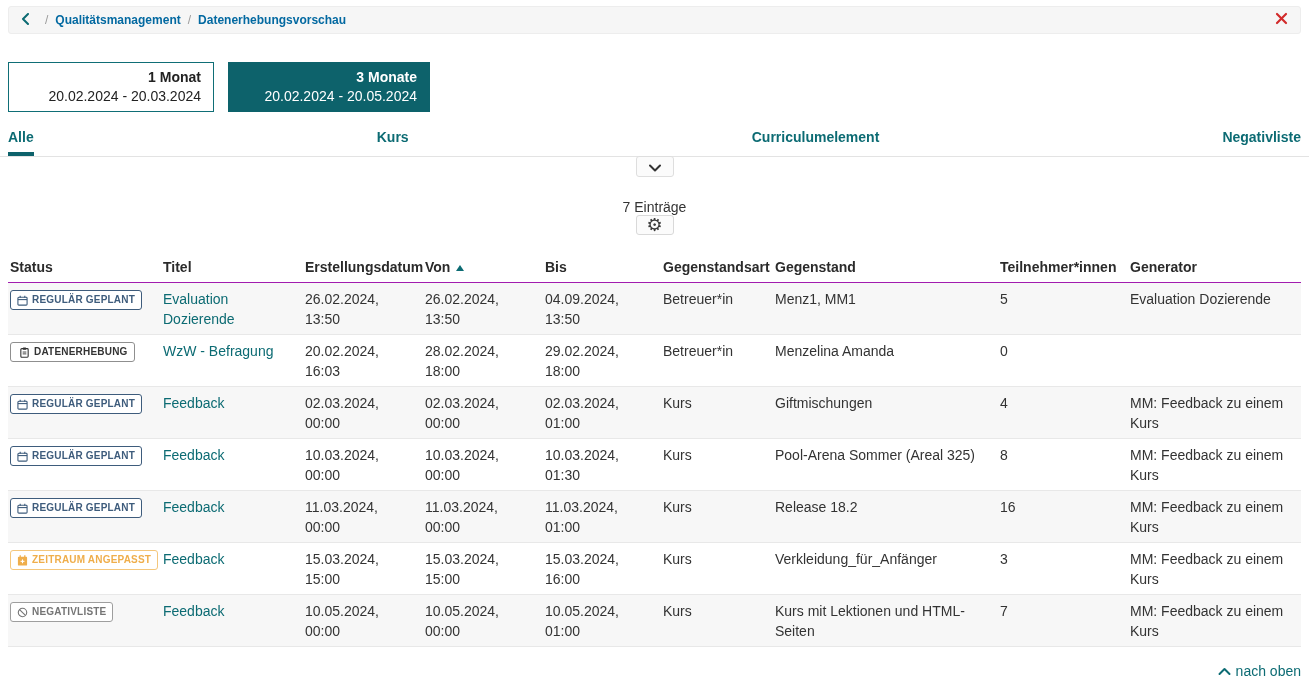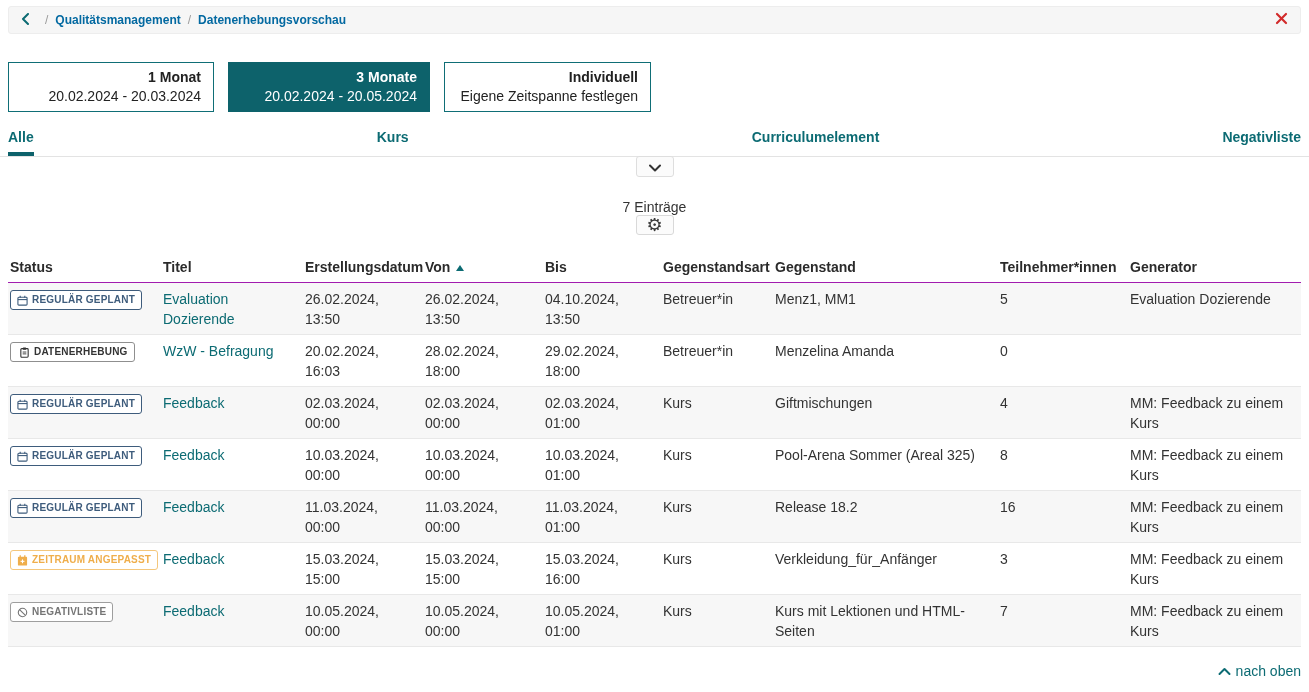--- a/index.html
+++ b/index.html
@@ -118,24 +118,20 @@
 </div>
 
 <div class="period-row">
   <div class="period-btn pb-1">
     <span class="pb-title">1 Monat</span>
     <span class="pb-range">20.02.2024 - 20.03.2024</span>
   </div>
   <div class="period-btn pb-2 selected">
     <span class="pb-title">3 Monate</span>
     <span class="pb-range">20.02.2024 - 20.05.2024</span>
-  </div>
-  <div class="period-btn pb-3">
-    <span class="pb-title">Individuell</span>
-    <span class="pb-range">Eigene Zeitspanne festlegen</span>
   </div>
 </div>
 
 <div class="tabs">
   <span class="tab selected">Alle</span>
   <span class="tab">Kurs</span>
   <span class="tab">Curriculumelement</span>
   <span class="tab">Negativliste</span>
 </div>
 
@@ -192,21 +188,21 @@
                 <line x1="3.5" y1="0.8" x2="3.5" y2="3" stroke="currentColor" stroke-width="1.2"></line>
                 <line x1="8.5" y1="0.8" x2="8.5" y2="3" stroke="currentColor" stroke-width="1.2"></line>
               </svg>
             </span>
         <span class="badge-label">REGULÄR GEPLANT</span>
       </span>
     </td>
     <td><a href="#" class="title-link">Evaluation Dozierende</a></td>
     <td>26.02.2024, 13:50</td>
     <td>26.02.2024, 13:50</td>
-    <td>04.10.2024, 13:50</td>
+    <td>04.09.2024, 13:50</td>
     <td>Betreuer*in</td>
     <td>Menz1, MM1</td>
     <td>5</td>
     <td>Evaluation Dozierende</td>
   </tr>
 
   <tr>
     <td>
       <span class="badge" style="color: rgb(51, 51, 51); border-color: rgb(143, 143, 143); padding-left: 8px;">
         <span class="badge-icon">
@@ -264,21 +260,21 @@
                 <line x1="3.5" y1="0.8" x2="3.5" y2="3" stroke="currentColor" stroke-width="1.2"></line>
                 <line x1="8.5" y1="0.8" x2="8.5" y2="3" stroke="currentColor" stroke-width="1.2"></line>
               </svg>
             </span>
         <span class="badge-label">REGULÄR GEPLANT</span>
       </span>
     </td>
     <td><a href="#" class="title-link">Feedback</a></td>
     <td>10.03.2024, 00:00</td>
     <td>10.03.2024, 00:00</td>
-    <td>10.03.2024, 01:00</td>
+    <td>10.03.2024, 01:30</td>
     <td>Kurs</td>
     <td>Pool-Arena Sommer (Areal 325)</td>
     <td>8</td>
     <td>MM: Feedback zu einem Kurs</td>
   </tr>
 
   <tr>
     <td>
       <span class="badge" style="color: rgb(62, 92, 124); border-color: rgb(62, 92, 124);">
         <span class="badge-icon">

